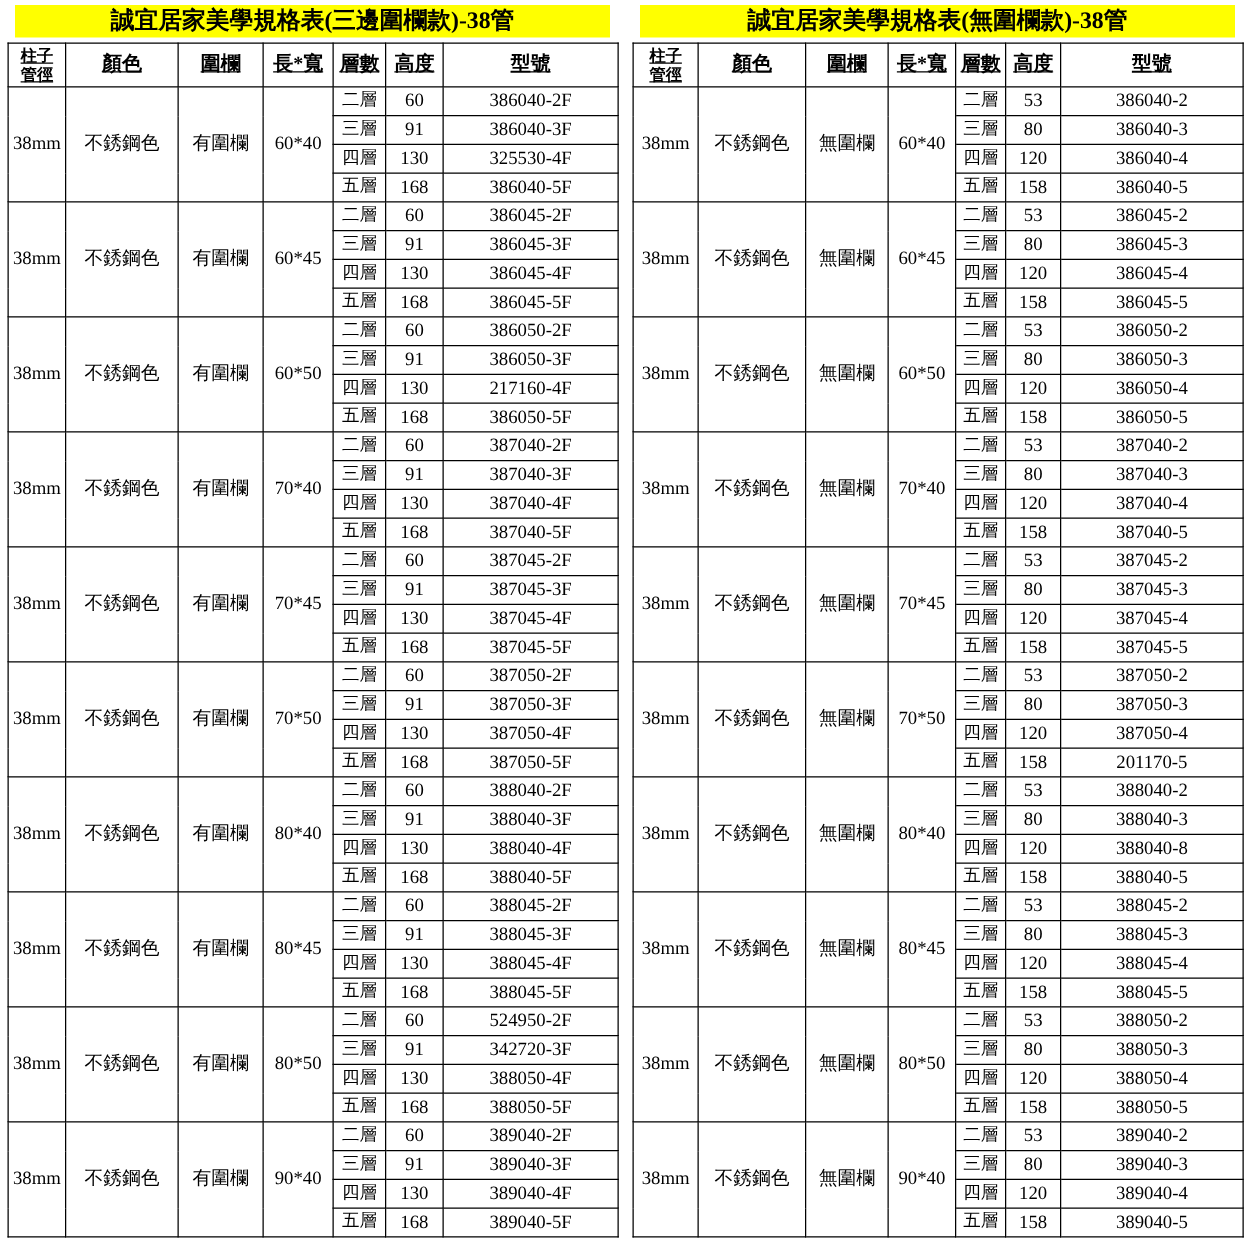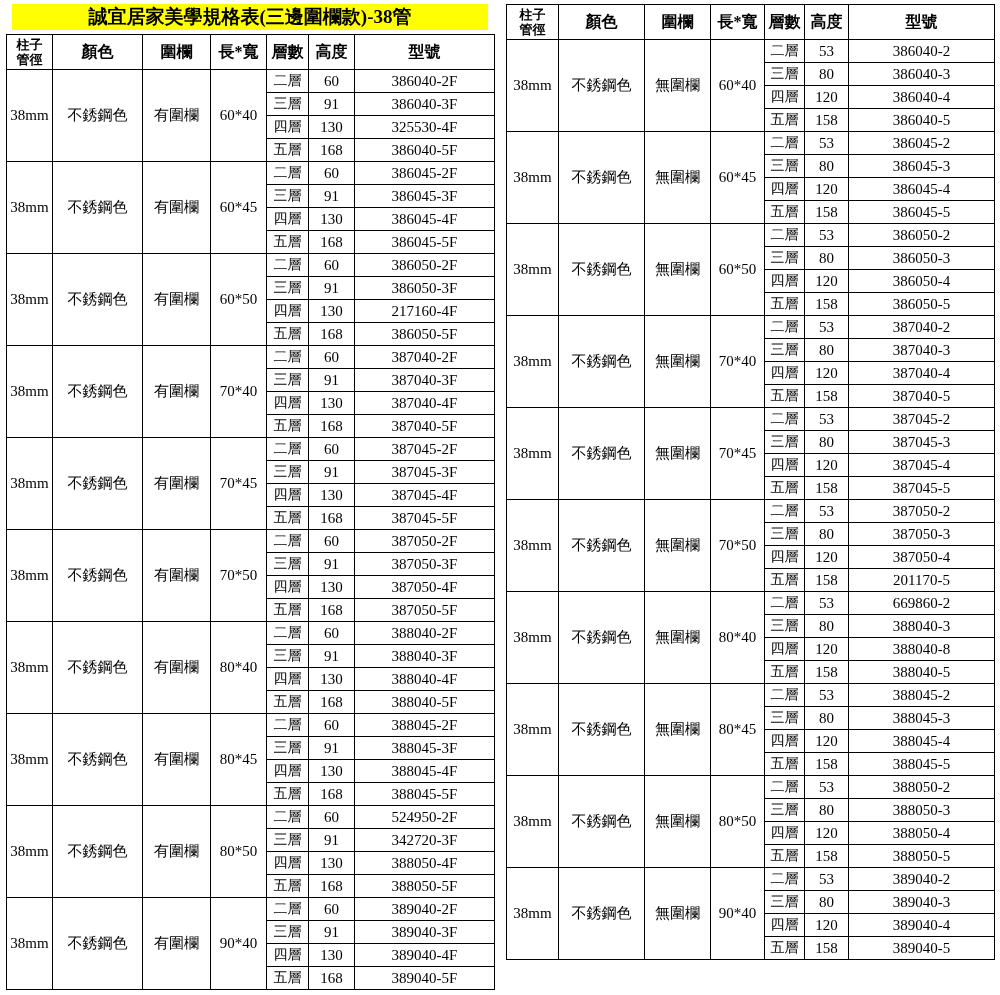--- a/index.html
+++ b/index.html
@@ -39,20 +39,21 @@
     text-align:center;
     vertical-align:middle;
     font-size:15px;
     padding:0;
     line-height:1.1;
   }
   thead th{
     font-weight:bold;
     font-size:16px;
     height:34px;
+    text-decoration:underline;
   }
   .cell-group{
     font-size:15px;
   }
   .sub-row td{
     height:22px;
   }
   .layer{font-size:14px;}
   .model{font-size:15px;}
   
@@ -347,20 +348,21 @@
           <tr class="sub-row">
             <td class="layer">五層</td>
             <td class="">168</td>
             <td class="model">389040-5F</td>
           </tr>
         </tbody>
     </table>
   </div>
 
   <div class="panel">
+    <div class="title">誠宜居家美學規格表(無圍欄款)-38管</div>
     <table class="t-right">
       <colgroup>
         <col class="c0">
           <col class="c1">
           <col class="c2">
           <col class="c3">
           <col class="c4">
           <col class="c5">
           <col class="c6">
       </colgroup>
@@ -523,21 +525,21 @@
             <td class="">158</td>
             <td class="model">201170-5</td>
           </tr>
           <tr class="sub-row">
             <td rowspan="4" class="cell-group">38mm</td>
             <td rowspan="4" class="cell-group">不銹鋼色</td>
             <td rowspan="4" class="cell-group">無圍欄</td>
             <td rowspan="4" class="cell-group">80*40</td>
             <td class="layer">二層</td>
             <td class="">53</td>
-            <td class="model">669860-2</td>
+            <td class="model">388040-2</td>
           </tr>
           <tr class="sub-row">
             <td class="layer">三層</td>
             <td class="">80</td>
             <td class="model">388040-3</td>
           </tr>
           <tr class="sub-row">
             <td class="layer">四層</td>
             <td class="">120</td>
             <td class="model">388040-8</td>

